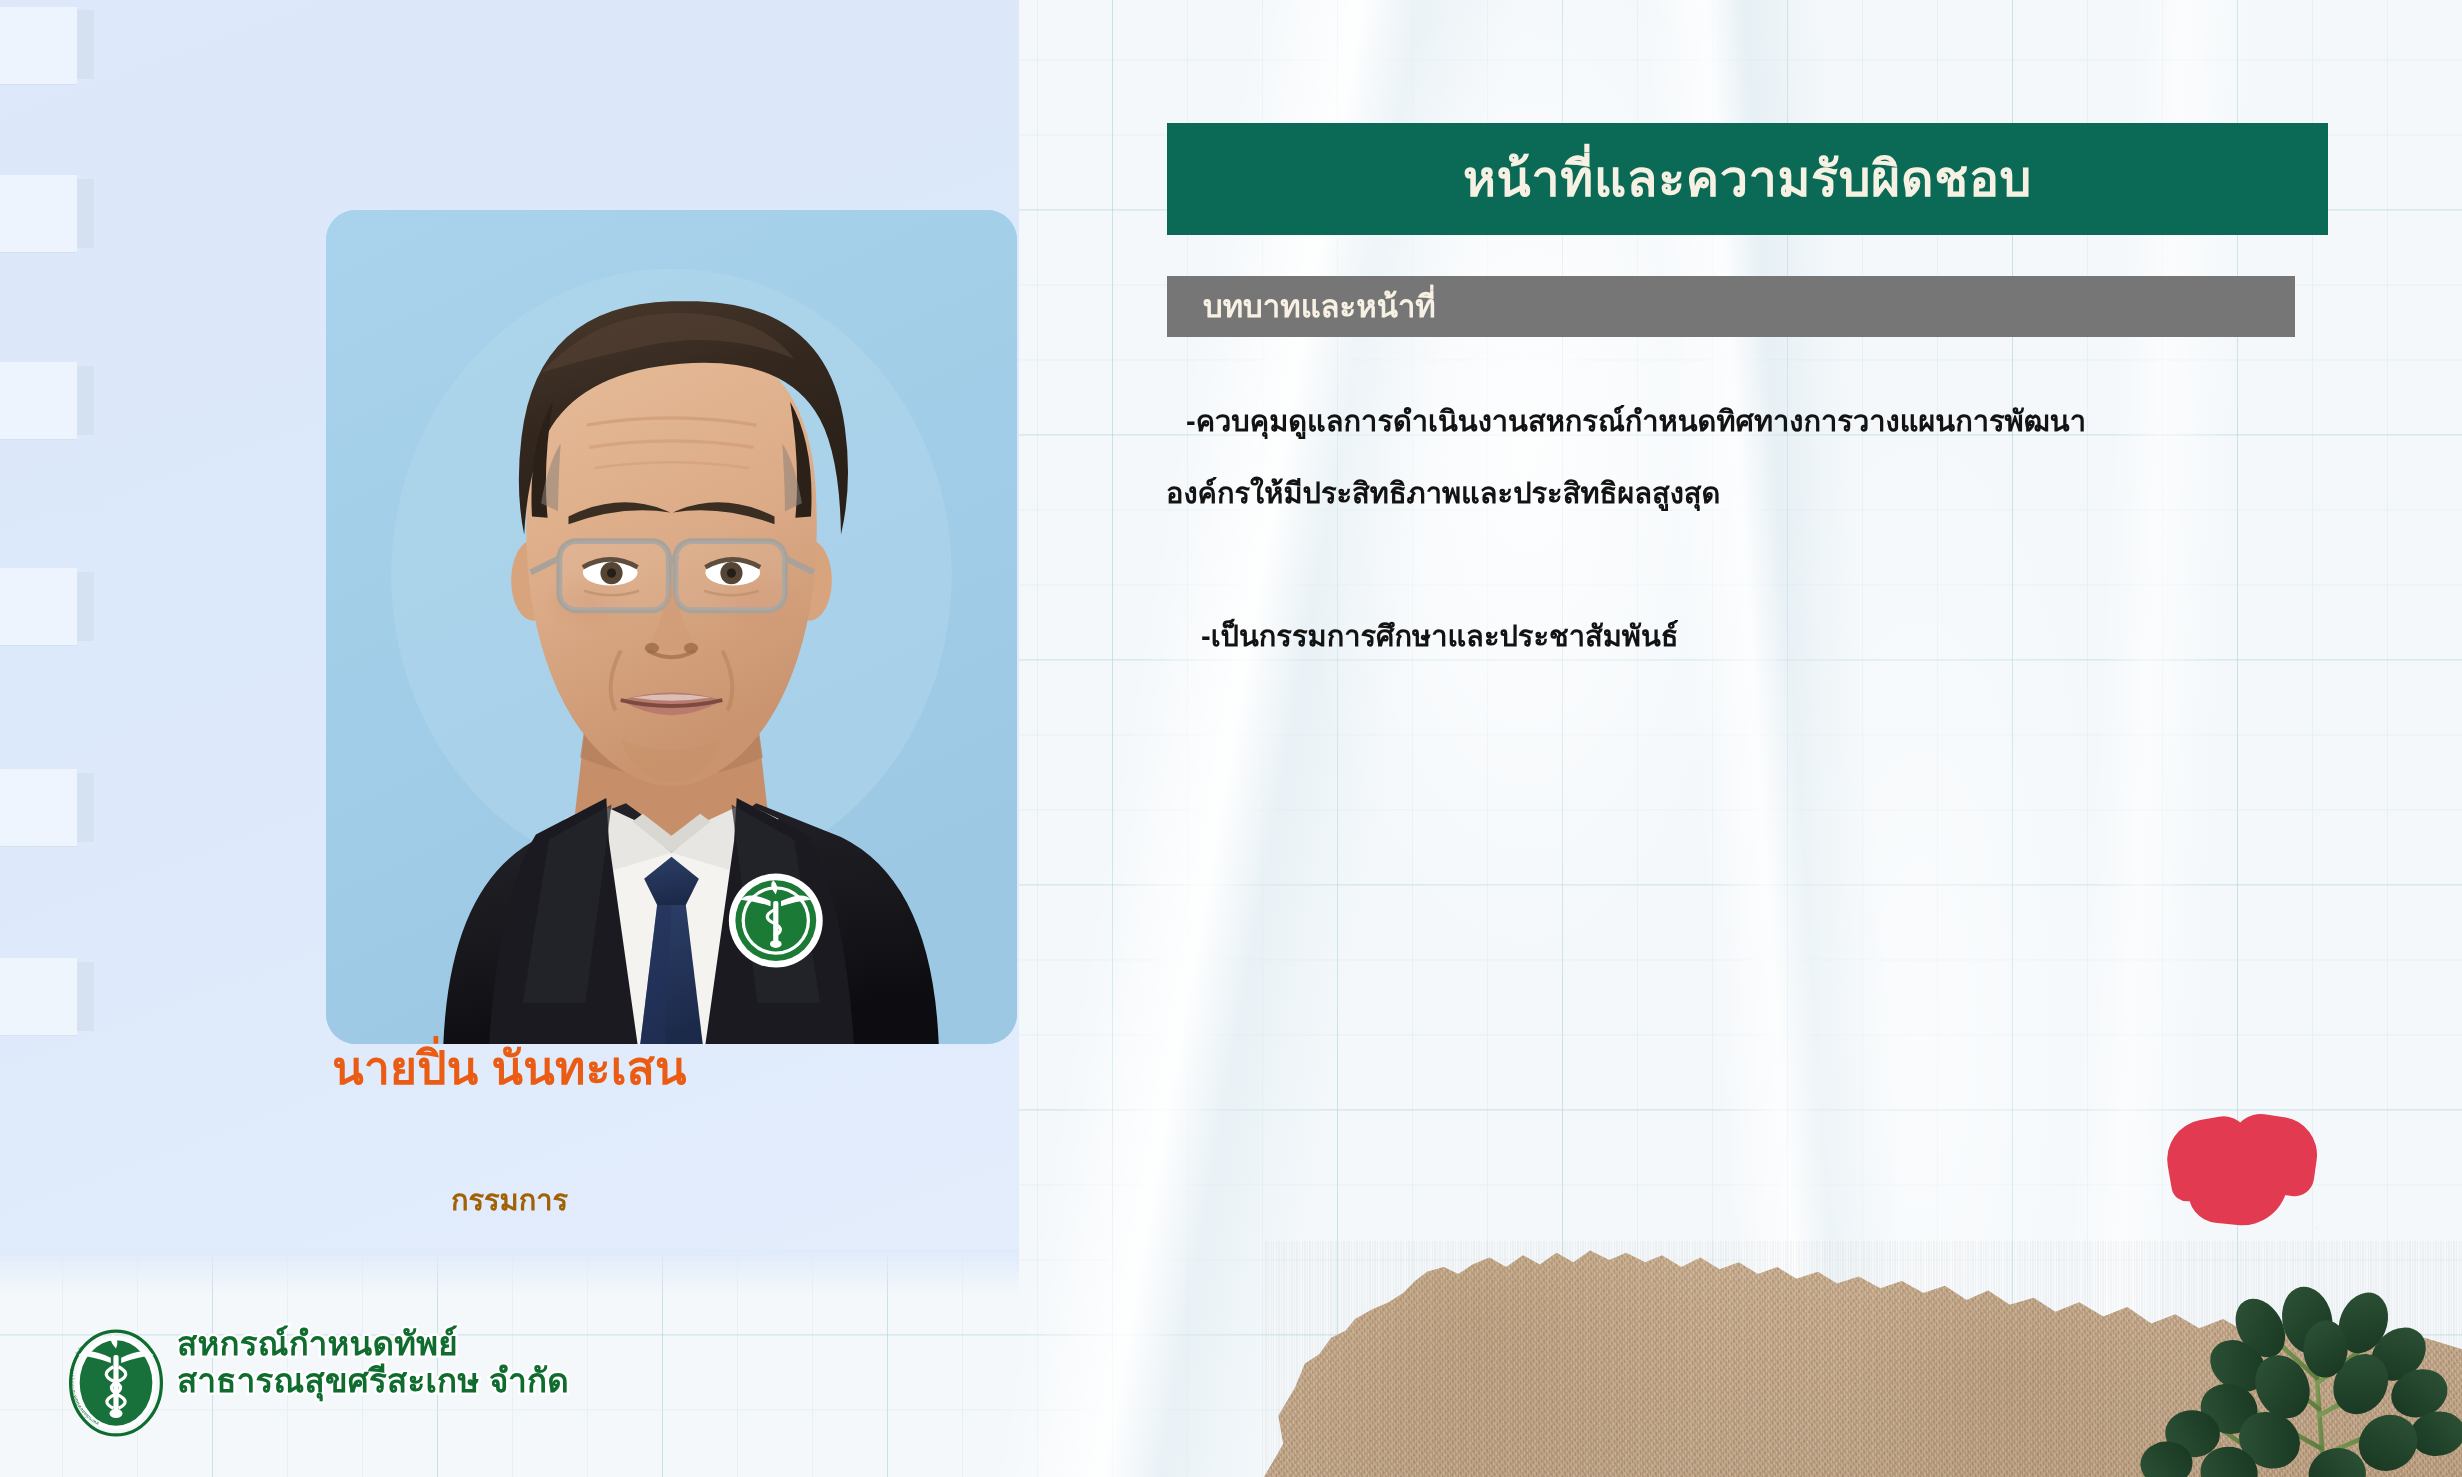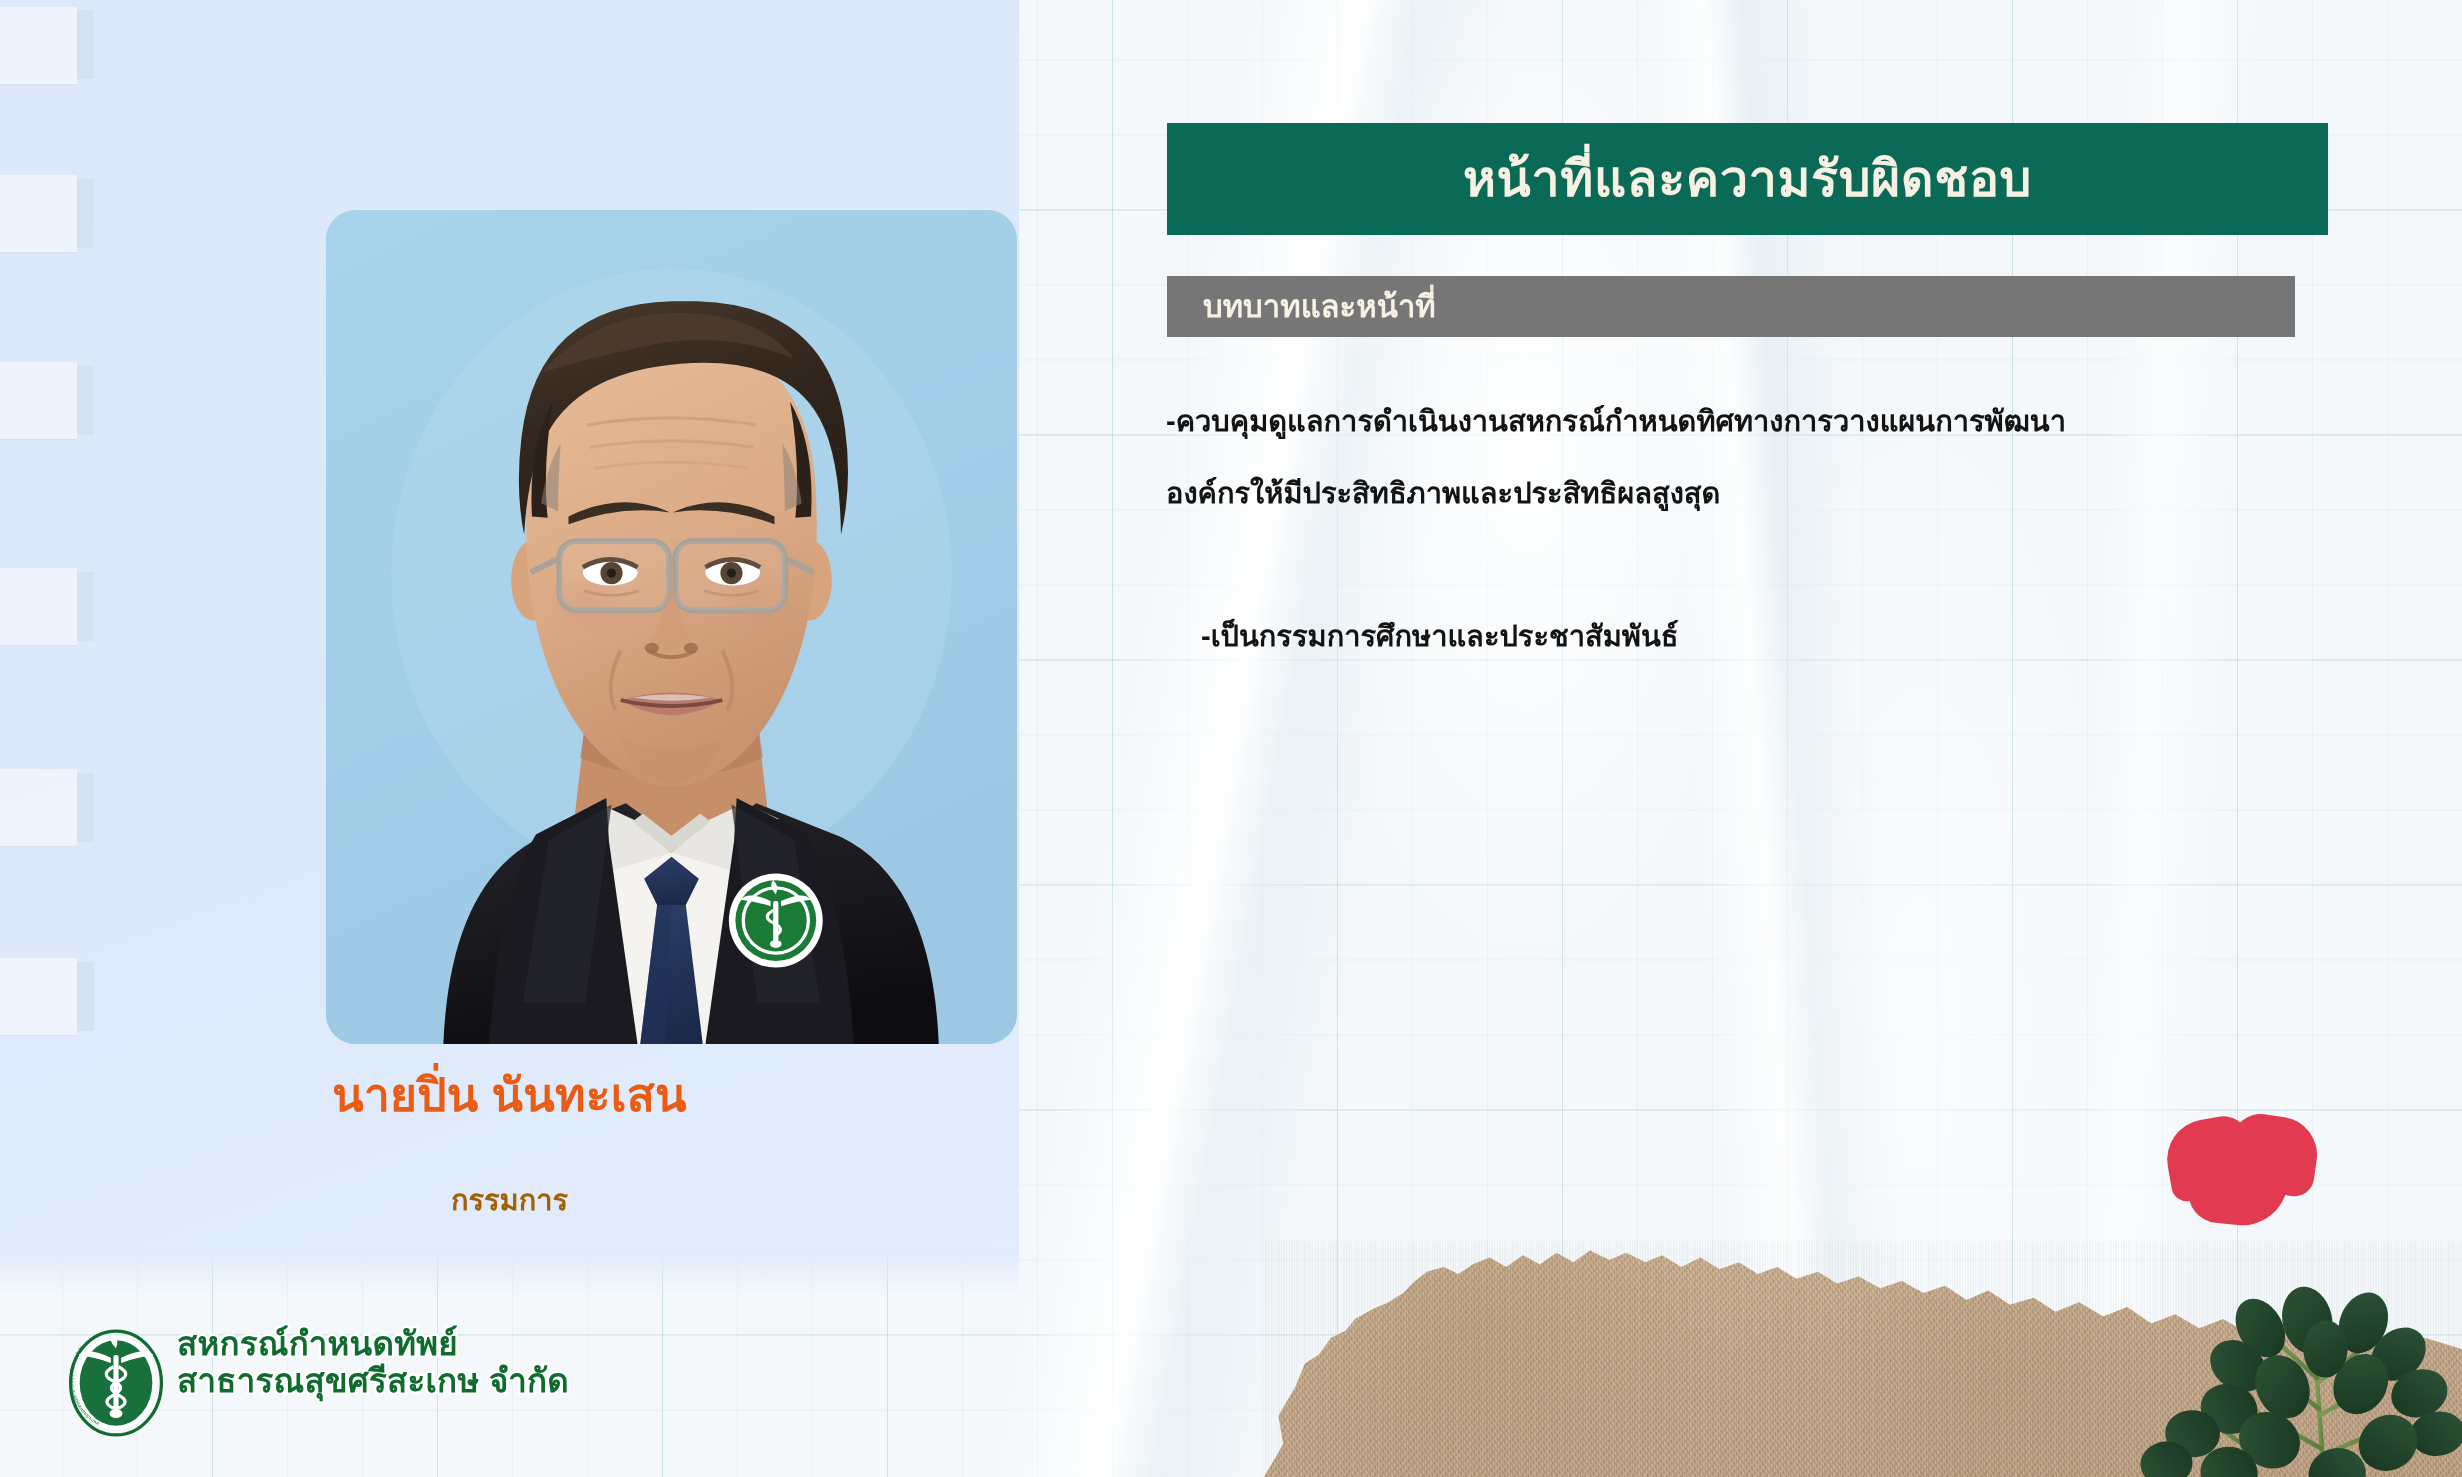--- a/index.html
+++ b/index.html
@@ -36,35 +36,35 @@
   .tab:after{content:"";position:absolute;right:-17px;top:3.9px;width:17px;height:69px;
     background:rgba(205,218,230,.45);}
 
   
   .photo-wrap{position:absolute;left:326px;top:210px;width:691px;height:834px;
     border-radius:30px;overflow:hidden;}
   .photo-bg{position:absolute;inset:0;background:linear-gradient(160deg,#a8d2ea 0%,#9cc9e6 45%,#a9d4ec 100%);}
   .portrait{position:absolute;inset:0;}
 
   
-  .person-name{position:absolute;left:0;top:1072px;width:1019px;text-align:center;
+  .person-name{position:absolute;left:0;top:1045px;width:1019px;text-align:center;
     color:#ea5b14;font-size:46px;font-weight:bold;letter-spacing:0.3px;line-height:1;}
   .person-role{position:absolute;left:0;top:1186px;width:1019px;text-align:center;
     color:#a16207;font-size:29px;font-weight:bold;line-height:1;}
 
   
   .title-bar{position:absolute;left:1167px;top:91px;width:1161px;height:112px;background:#0a6a55;
     display:flex;align-items:center;justify-content:center;margin-top:32px;}
   .title-bar span{color:#f7f1e4;font-size:50px;font-weight:bold;letter-spacing:0.7px;line-height:1;}
   .sub-bar{position:absolute;left:1167px;top:276px;width:1128px;height:61px;background:#777676;
     display:flex;align-items:center;}
   .sub-bar span{color:#f7f1e4;font-size:31px;font-weight:bold;margin-left:36px;line-height:1;}
   .body-line{position:absolute;left:1166px;color:#131313;font-size:29px;font-weight:bold;
     line-height:1;white-space:nowrap;}
-  .bl1{top:407px;} .bl2{top:479px;} .bl3{top:550px;} .bl4{top:622px;margin-left:35px;}
+  .bl1{top:407px;margin-left:20px;} .bl2{top:479px;} .bl3{top:550px;} .bl4{top:622px;margin-left:35px;}
 
   
   .kraft{position:absolute;left:1264px;top:1241px;width:1199px;height:236px;overflow:hidden;}
   .kraft-inner{position:absolute;inset:0;
     background:
       radial-gradient(circle at 18% 35%, rgba(150,118,82,.18), rgba(0,0,0,0) 24%),
       radial-gradient(circle at 62% 60%, rgba(150,118,82,.14), rgba(0,0,0,0) 22%),
       repeating-linear-gradient(55deg, rgba(255,255,255,.10) 0 2px, rgba(128,96,62,.08) 2px 3.9px),
       repeating-linear-gradient(-48deg, rgba(255,255,255,.08) 0 2.6px, rgba(120,90,58,.07) 2.6px 5.2px),
       linear-gradient(175deg,#c9ab88 0%,#c2a483 35%,#bb9d7d 75%,#b69776 100%);

